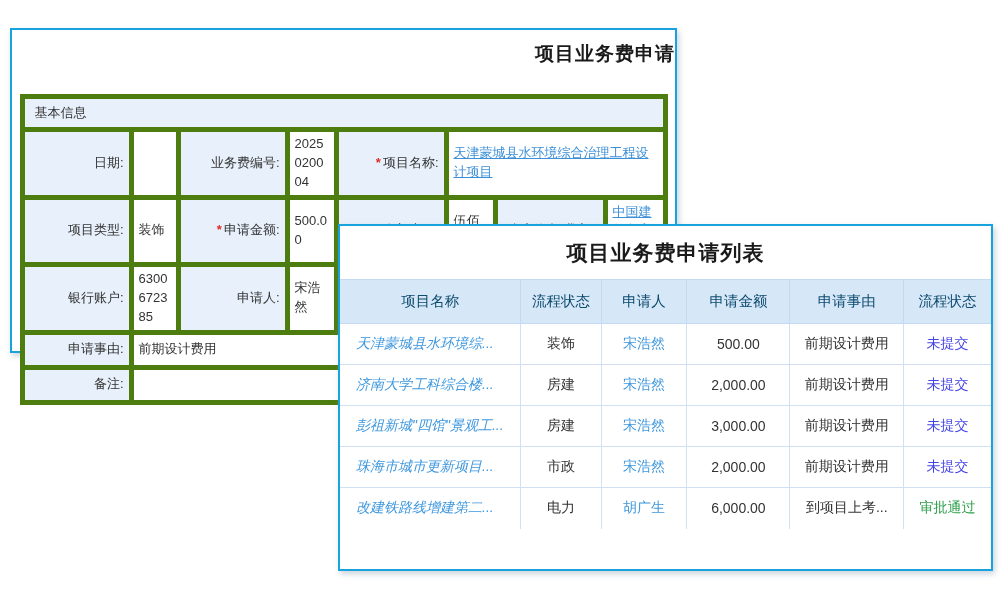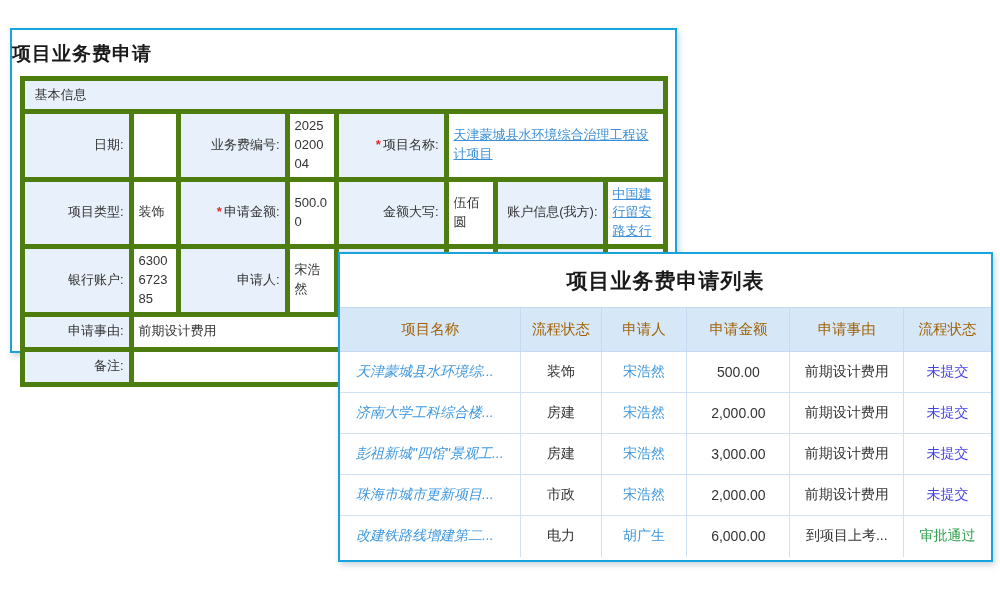--- a/index.html
+++ b/index.html
@@ -3,42 +3,42 @@
 <meta charset="utf-8">
 <style>
   * { margin: 0; padding: 0; box-sizing: border-box; }
   html, body { width: 1000px; height: 600px; background: #ffffff;
     font-family: "Liberation Sans", "DejaVu Sans", sans-serif; color: #333; }
   .panel { position: absolute; background: #fff; border: 2px solid #18a3dc;
     box-shadow: 2px 3px 6px rgba(140,160,180,0.45); }
 
   
   #form-panel { left: 10px; top: 28px; width: 667px; height: 325px; }
-  #form-title { text-align: left; font-size: 19px; font-weight: bold; color: #1a1a1a;
-    padding: 11px 0 9px 0; letter-spacing: 1px; }
+  #form-title { text-align: right; font-size: 19px; font-weight: bold; color: #1a1a1a;
+    padding: 11px 0 27px 0; letter-spacing: 1px; }
   #form-table { border-collapse: collapse; table-layout: fixed;
     margin: 0 auto; width: 643px; font-size: 13px; }
   #form-table td { border: 5px solid #4d7c0f; vertical-align: middle;
     padding: 3px 5px; background: #fff; word-break: break-all; line-height: 1.45; }
   #form-table td.lbl { background: #e8f1fb; text-align: right; color: #333;
     word-break: keep-all; }
   #form-table td.section { background: #e8f1fb; text-align: left; height: 33px;
     padding-left: 10px; }
   .req { color: #e02a2a; margin-right: 2px; font-weight: bold; }
   a.flink { color: #3c8fd8; text-decoration: underline; cursor: pointer; }
   .r1 { height: 55px; margin-left: 35px; } .r2 { height: 67px; } .r3 { height: 53px; }
   .r4 { height: 35px; } .r5 { height: 35px; }
 
   
-  #list-panel { left: 338px; top: 252px; width: 655px; height: 310px; }
+  #list-panel { left: 338px; top: 224px; width: 655px; height: 347px; }
   #list-title { text-align: center; font-size: 21px; font-weight: bold; color: #1a1a1a;
     padding: 13px 0 12px 0; letter-spacing: 1px; }
   #list-table { border-collapse: collapse; table-layout: fixed; width: 100%;
     font-size: 14px; }
-  #list-table th { background: #d6e7f7; color: #a16207; font-weight: normal;
+  #list-table th { background: #d6e7f7; color: #0c4a6e; font-weight: normal;
     font-size: 14.5px; height: 44px; border: 1px solid #c3daf0; border-left: none; }
   #list-table th:last-child, #list-table td:last-child { border-right: none; }
   #list-table td { height: 41px; border: 1px solid #cfe1f2; border-left: none;
     text-align: center; color: #333; background: #fff; overflow: hidden;
     white-space: nowrap; }
   #list-table tr:last-child td { border-bottom: none; }
   #list-table td.c-name { text-align: left; padding-left: 16px; color: #3e97de;
     cursor: pointer; font-style: italic; }
   #list-table td.c-applicant { color: #3e97de; cursor: pointer; }
   #list-table td.c-status { cursor: pointer; }

